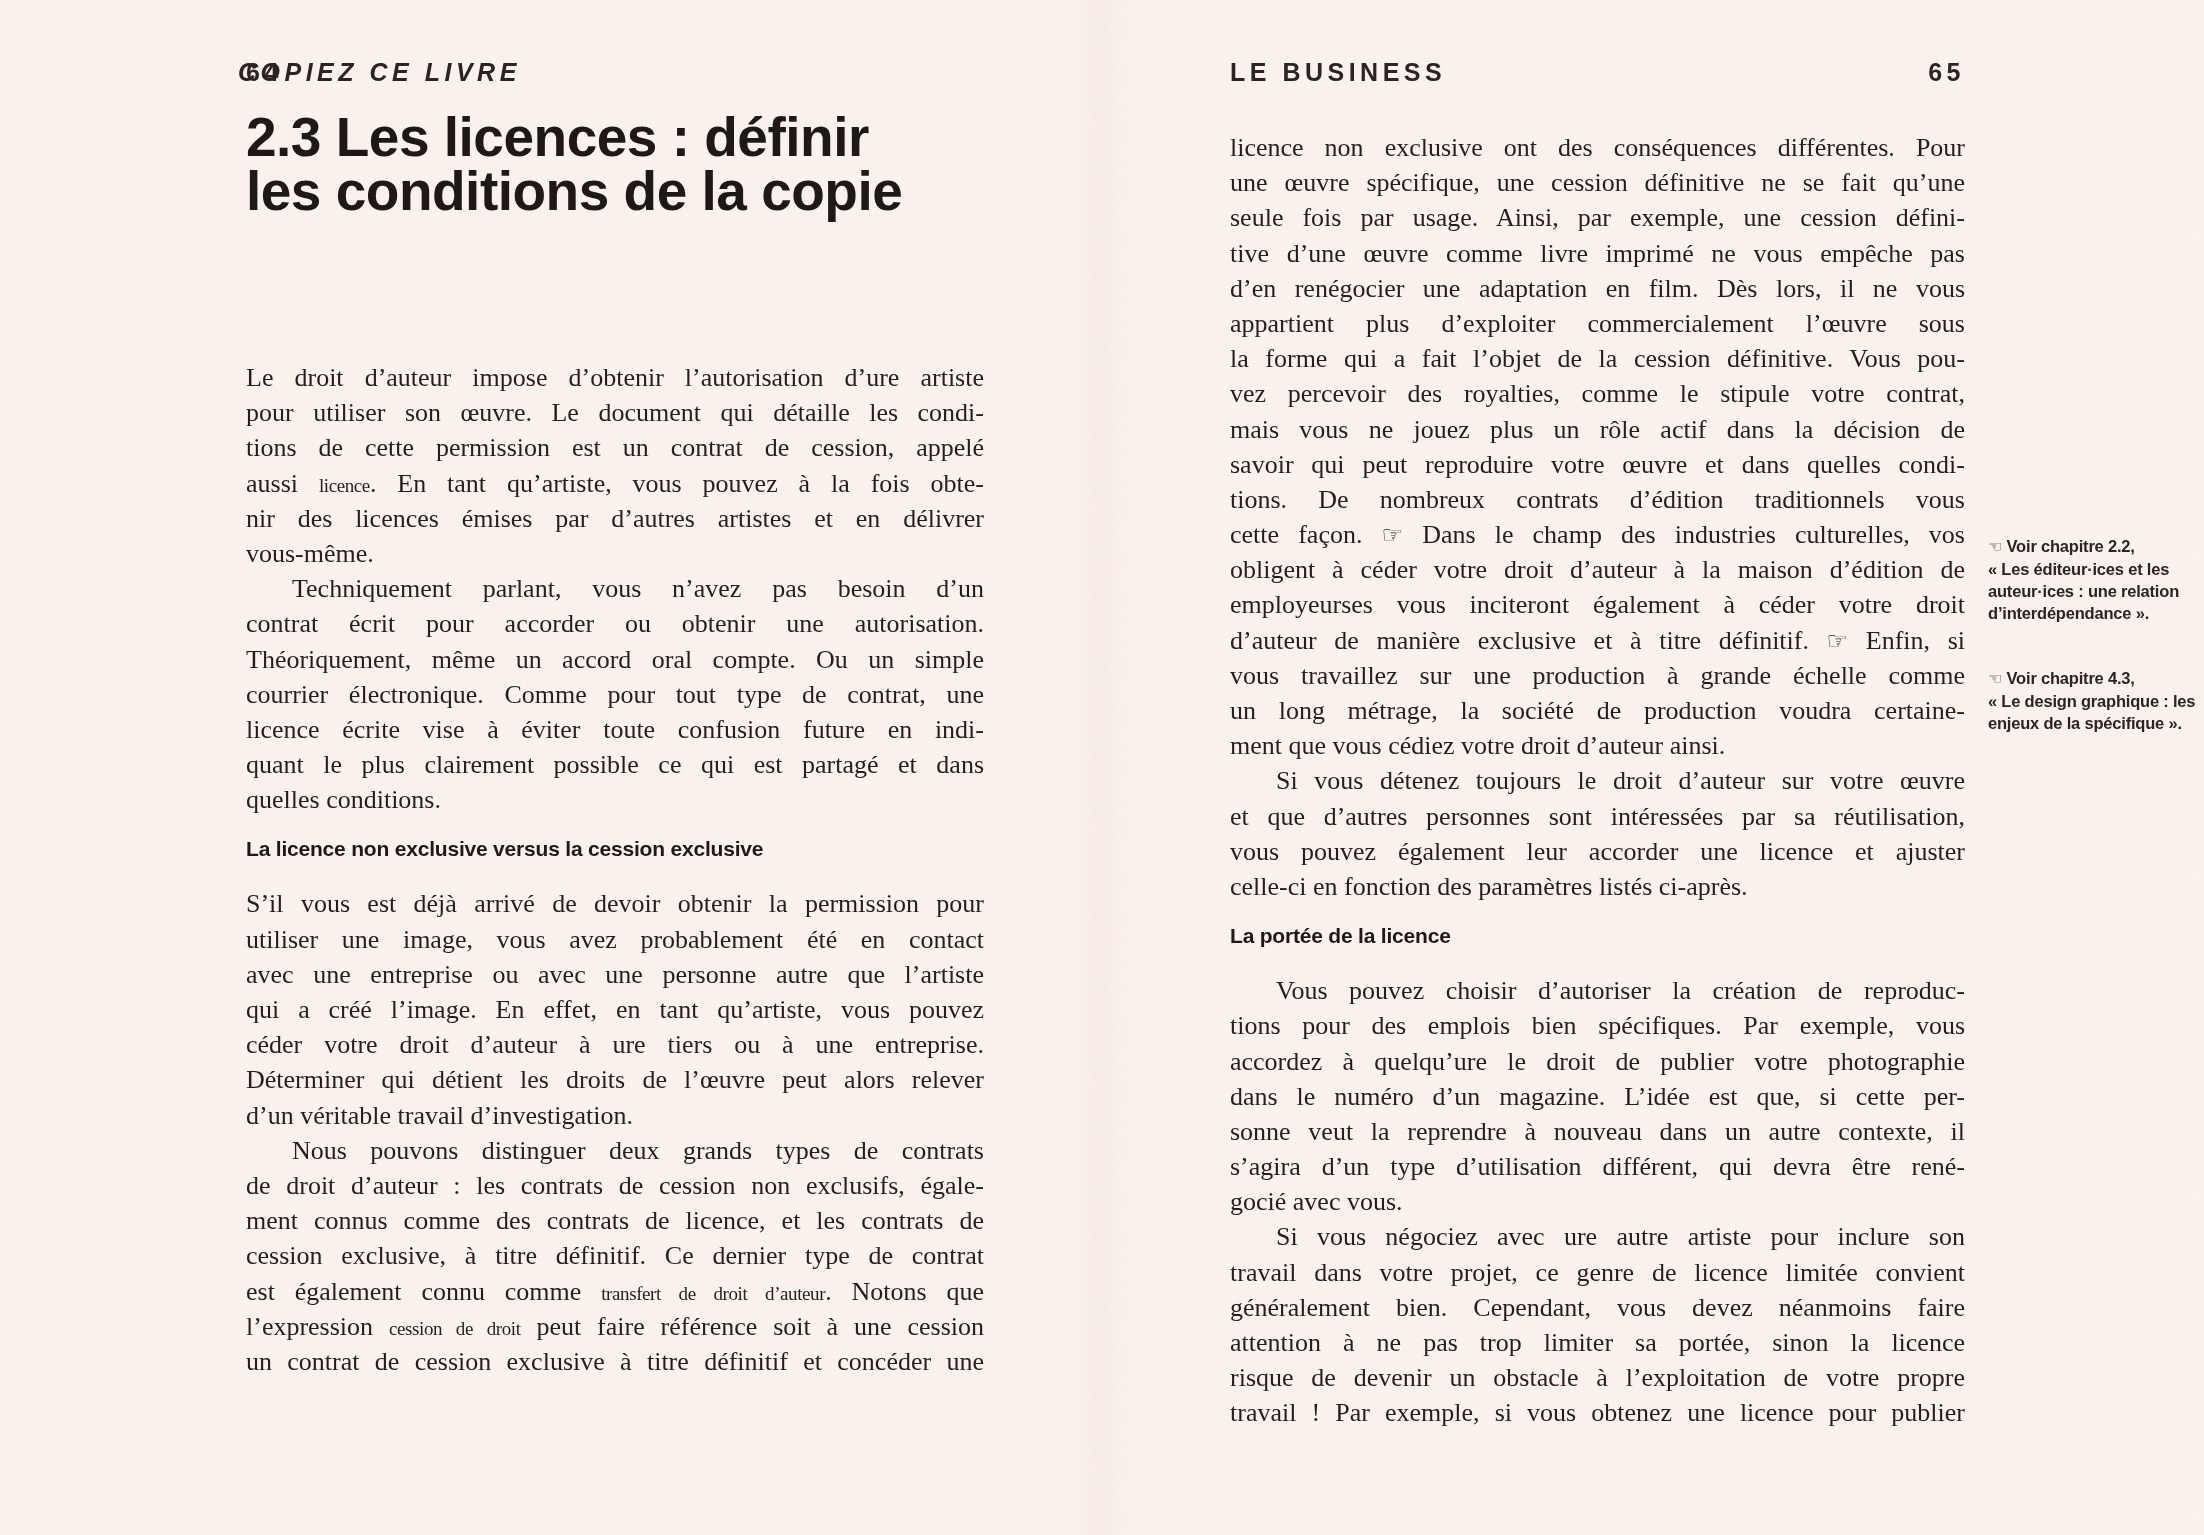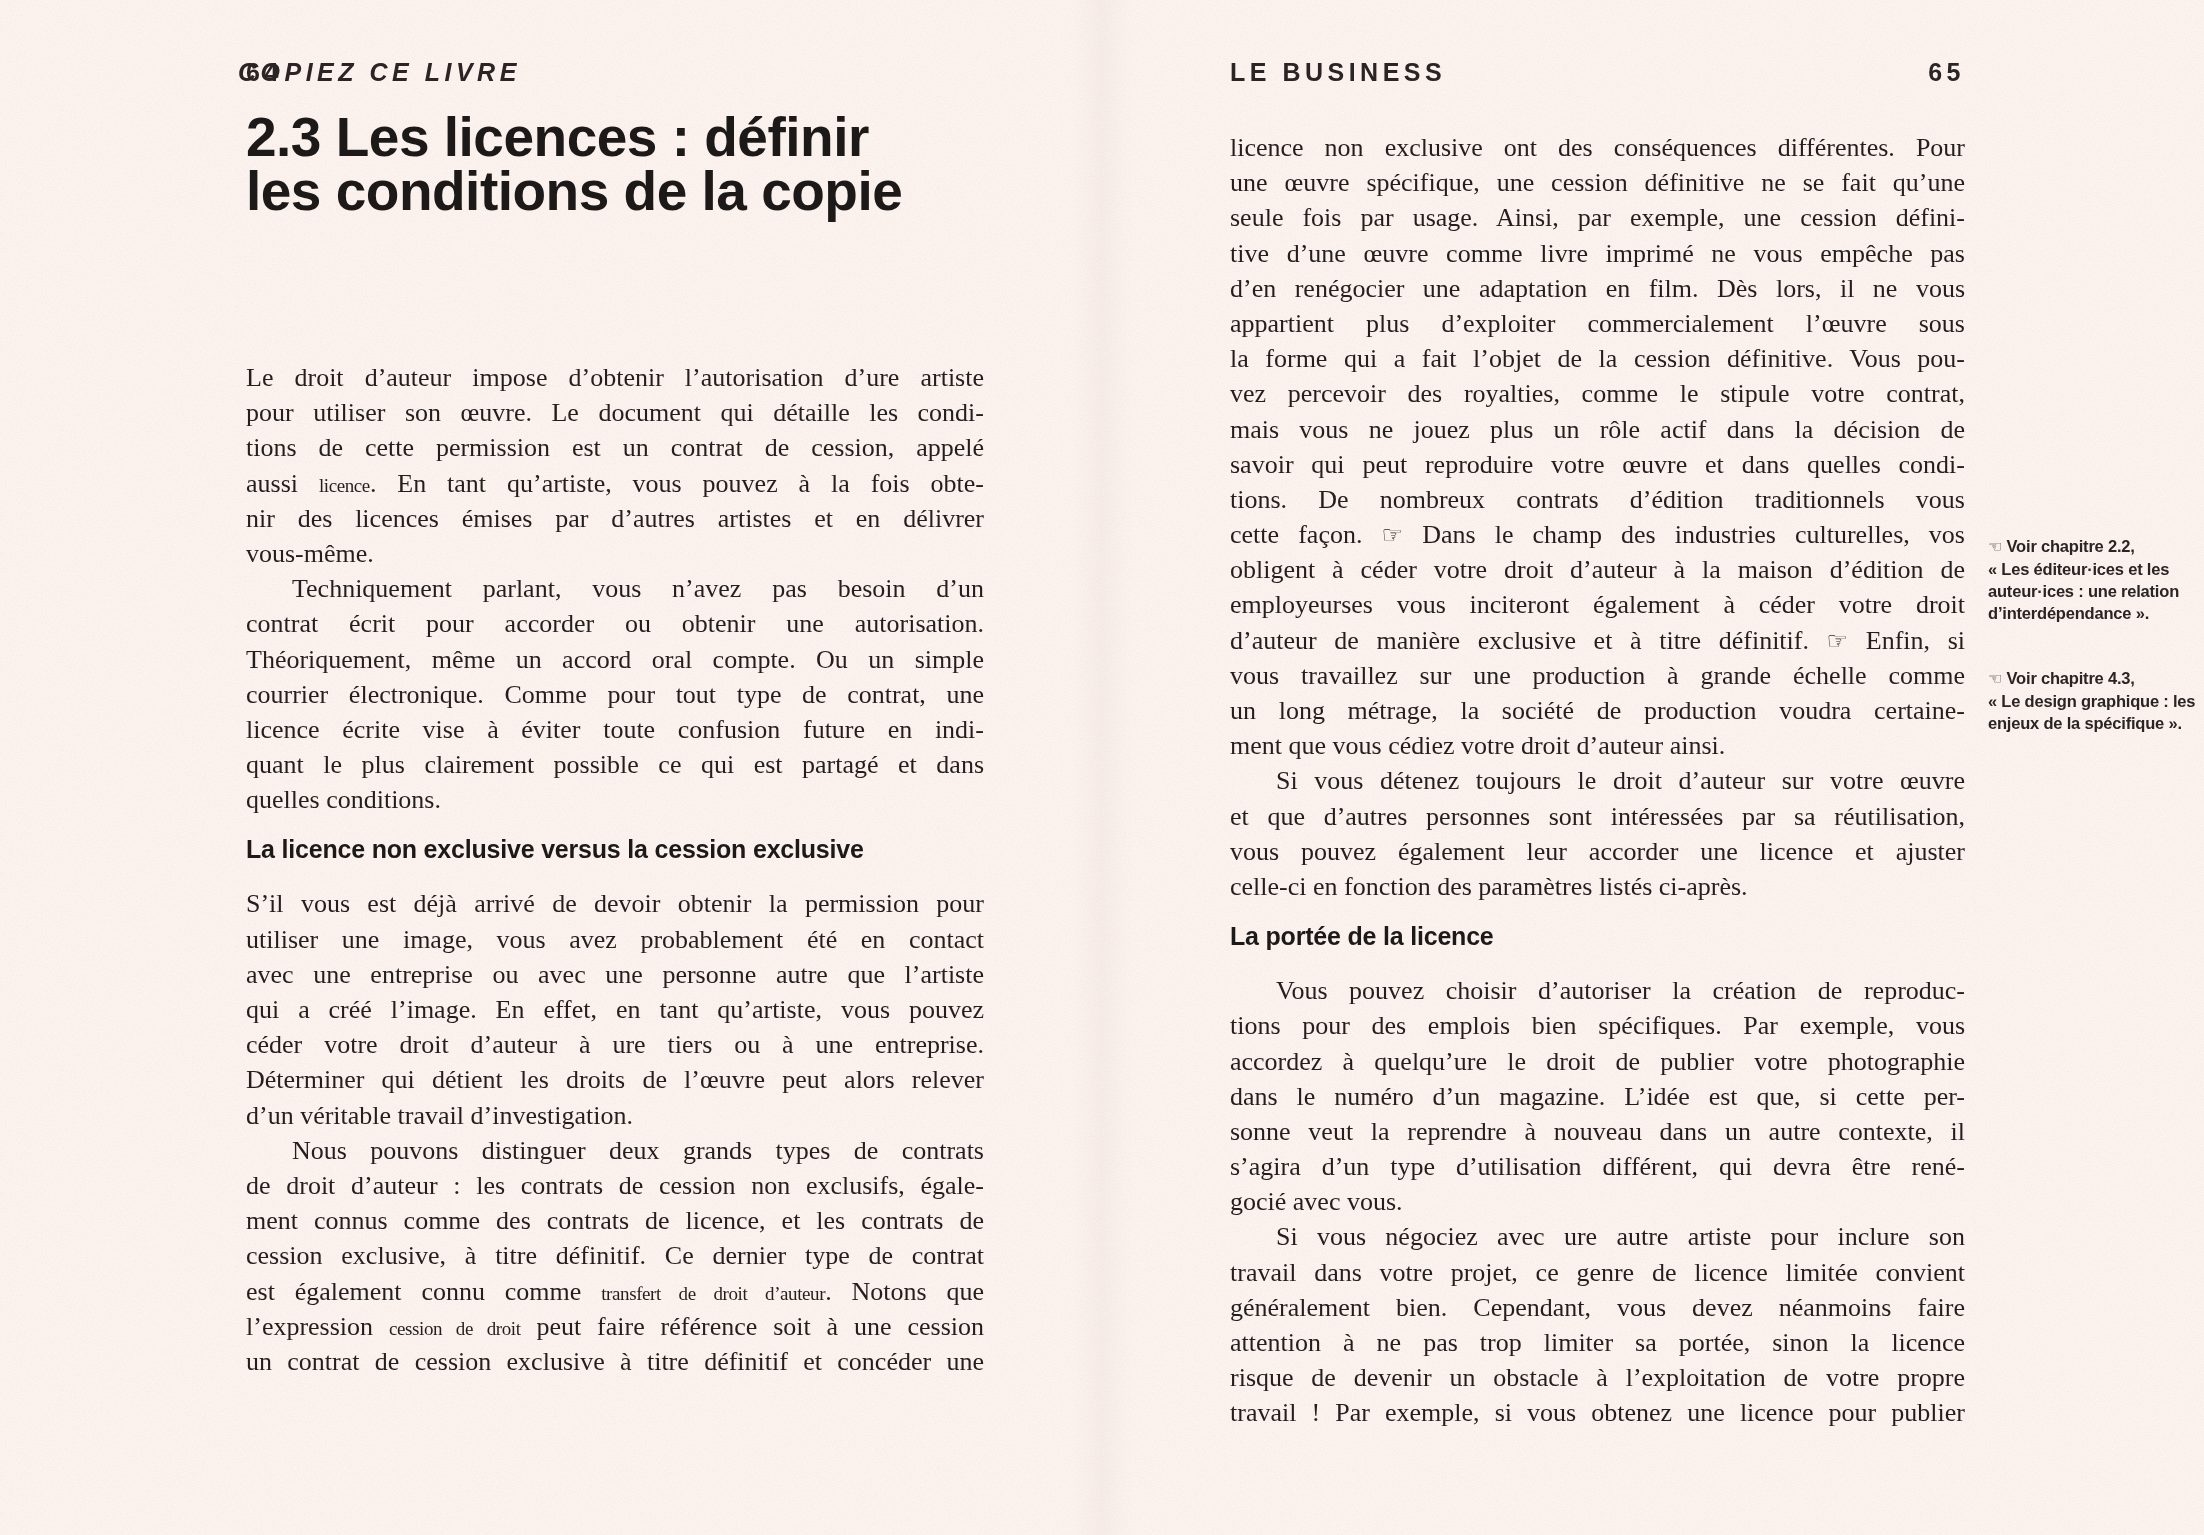--- a/index.html
+++ b/index.html
@@ -34,21 +34,21 @@
 
   .para{margin:0;}
   .line{height:35.2px;line-height:35.2px;overflow:hidden;text-align:justify;}
   .line::after{content:"";display:inline-block;width:100%;height:0;}
   .line.flush{text-align:left;}
   .line.flush::after{content:none;}
   .para.indent .line:first-child{text-indent:46px;}
 
   .subhead{margin-top:17px;margin-bottom:22px;
     font-family:"Liberation Sans","DejaVu Sans",sans-serif;font-weight:700;
-    font-size:25px;line-height:30px;letter-spacing:-.2px;color:#1d1918;text-align:left;}
+    font-size:21px;line-height:30px;letter-spacing:-.2px;color:#1d1918;text-align:left;}
 
   .term{font-family:Liberation Serif, serif;
     font-size:19px;letter-spacing:-.4px;}
   .manicule{font-family:"DejaVu Sans",sans-serif;font-size:24px;}
 
   
   .margin-notes{position:absolute;left:1988px;top:535px;width:210px;
     font-family:"Liberation Sans","DejaVu Sans",sans-serif;font-weight:700;
     font-size:16.5px;line-height:22px;letter-spacing:-.2px;color:#2a2524;}
   .margin-note + .margin-note{margin-top:43px;}

